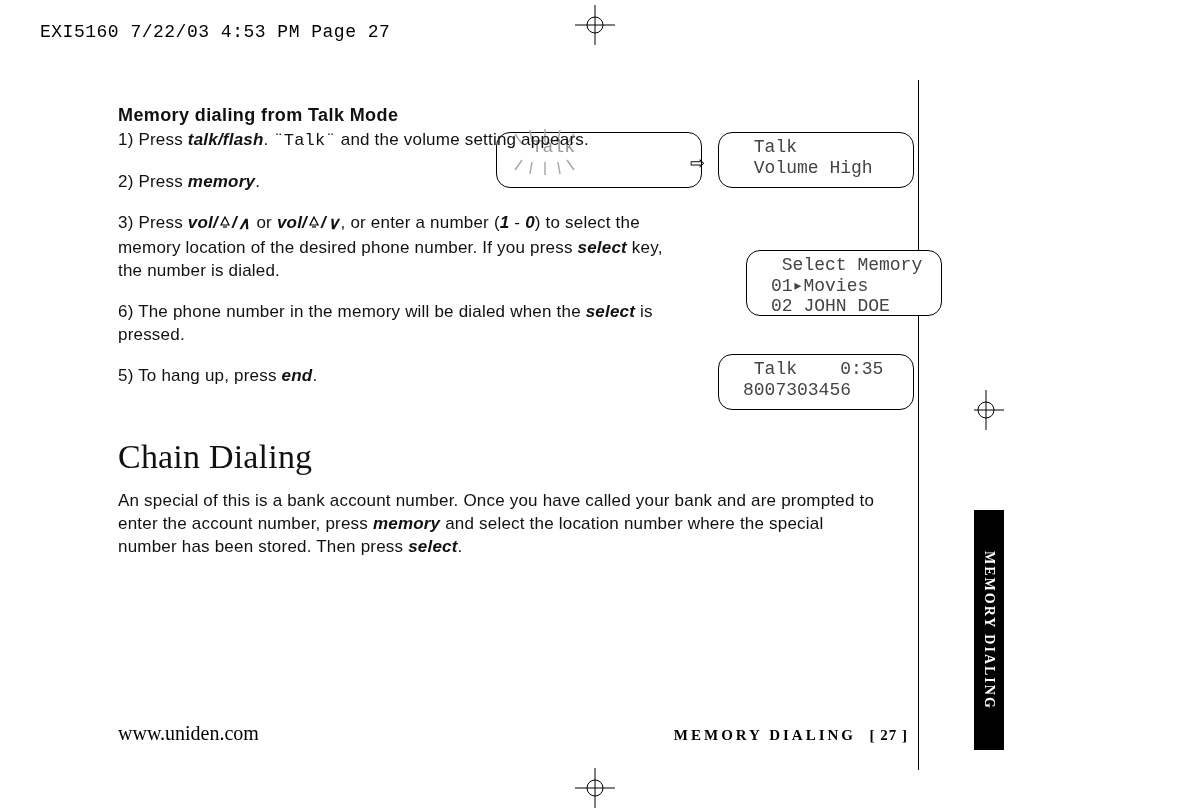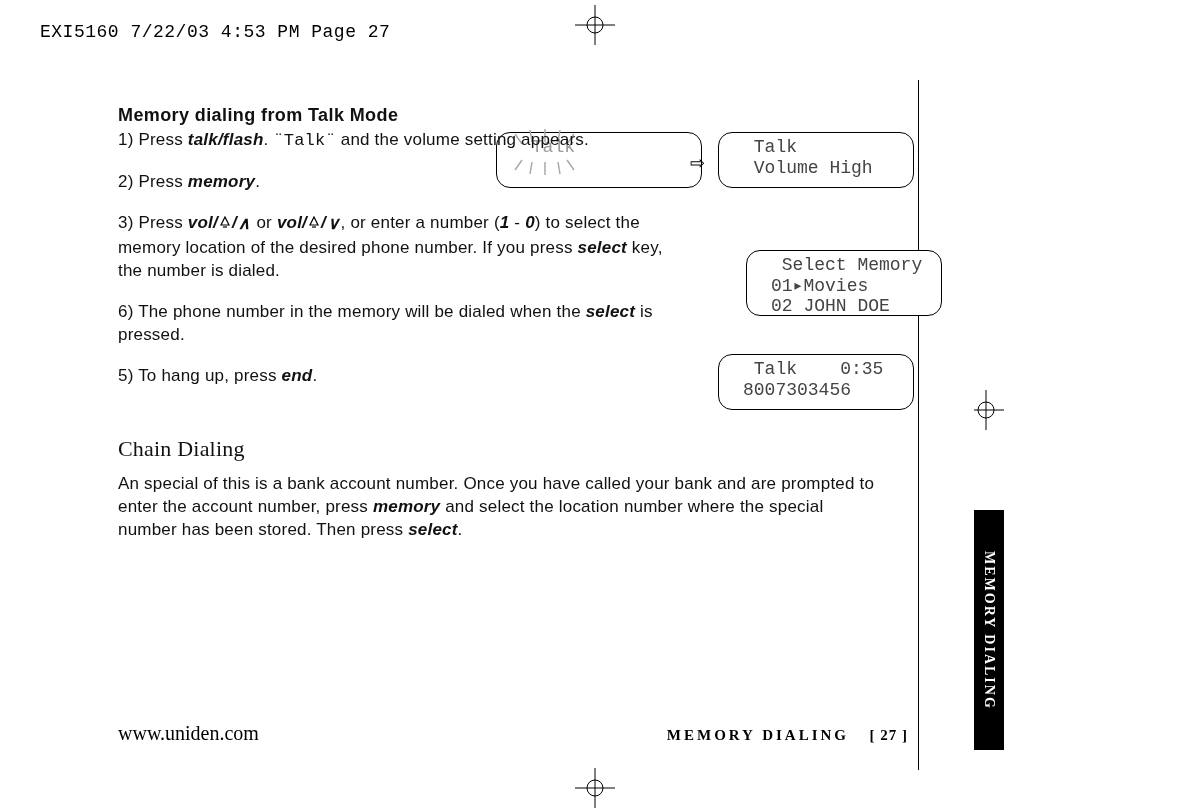--- a/index.html
+++ b/index.html
@@ -86,21 +86,21 @@
   font-weight: bold;
   font-size: 18px;
   margin-bottom: 2px;
   letter-spacing: 0.4px;
 }
 .step { margin-bottom: 18px; max-width: 560px; }
 .bi { font-weight: bold; font-style: italic; }
 .mono { font-family: "Courier New", monospace; }
 .section-title {
   font-family: "Times New Roman", serif;
-  font-size: 22px;
+  font-size: 34px;
   margin-top: 46px;
   margin-bottom: 10px;
   font-weight: normal;
 }
 .para { max-width: 760px; margin-bottom: 16px; }
 
 .lcd {
   position: absolute;
   border: 1px solid #000;
   border-radius: 14px;
@@ -144,21 +144,21 @@
 .footer-left {
   font-family: "Times New Roman", serif;
   font-size: 20px;
 }
 .footer-right {
   font-family: "Times New Roman", serif;
   font-size: 15px;
   letter-spacing: 3px;
   font-weight: bold;
 }
-.footer-right .pg { letter-spacing: 1px; margin-left: 7px; }
+.footer-right .pg { letter-spacing: 1px; }
 .ring { display:inline-block; vertical-align:-2px; margin:0 1px;}
 .chev { display:inline-block; vertical-align:-1px; margin:0 1px; font-weight:bold;}
 </style>
 </head>
 <body>
 <div class="page">
 
 <div class="top-header">EXI5160  7/22/03 4:53 PM  Page 27</div>
 
 <div class="reg-top reg">

